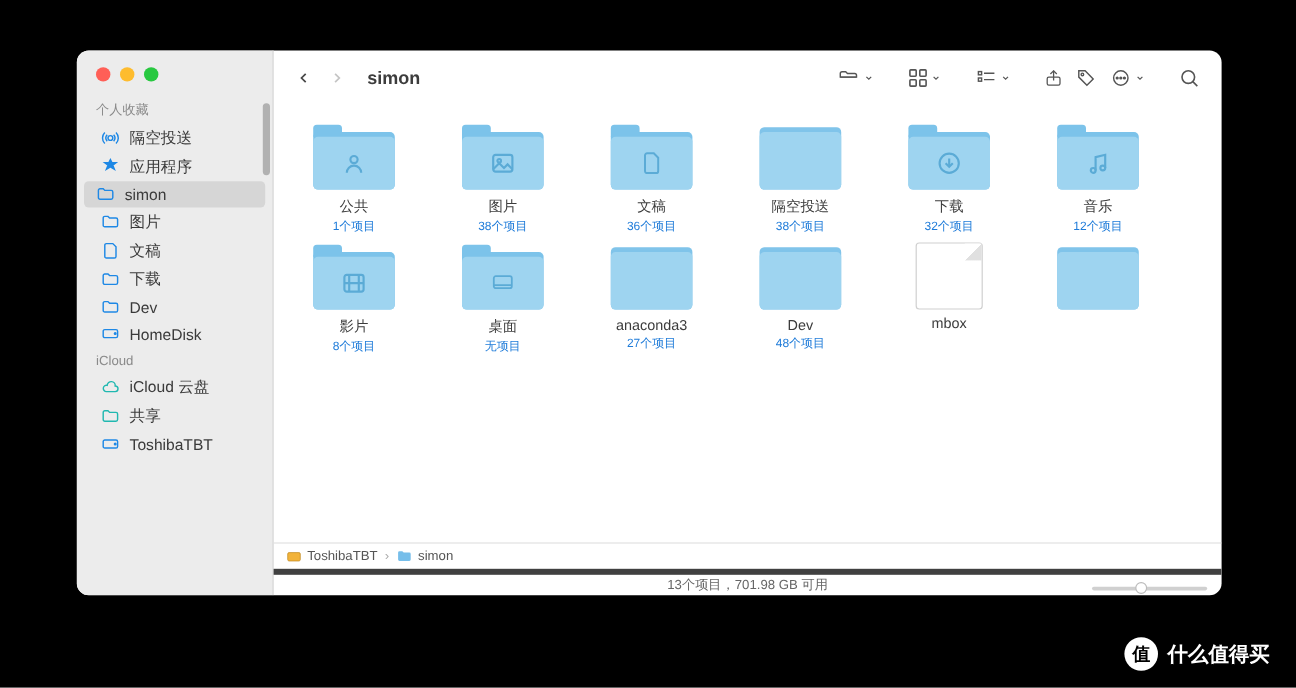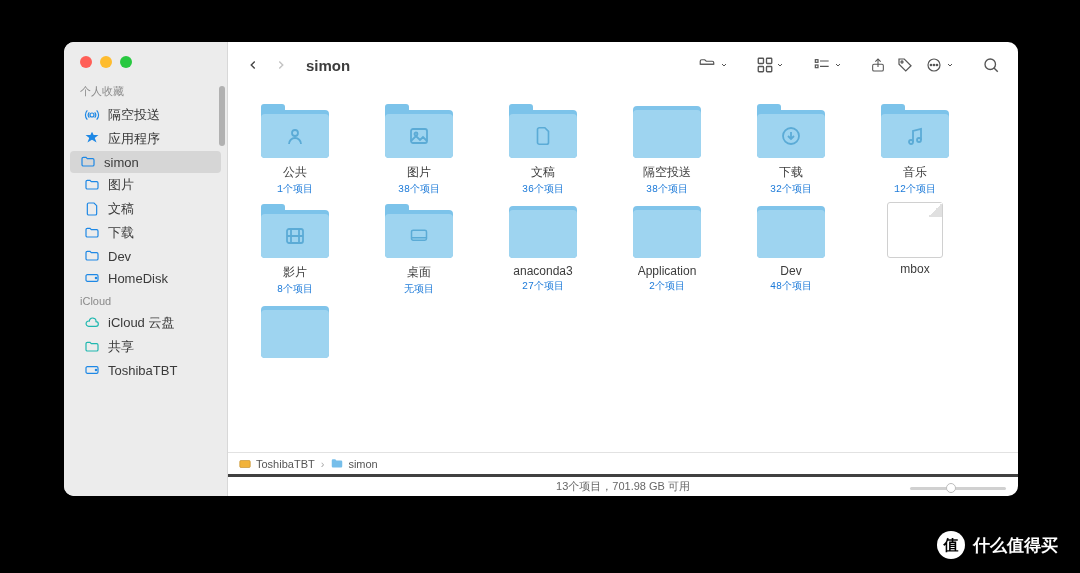--- a/index.html
+++ b/index.html
@@ -31,24 +31,24 @@
 .folder-icon { width:72px; height:58px; position:relative; margin-bottom:4px; }
 .folder-base { position:absolute; left:2px; top:8px; width:68px; height:48px; background:#7cc3ea; border-radius:4px; }
 .folder-tab { position:absolute; left:2px; top:2px; width:24px; height:10px; background:#7cc3ea; border-radius:3px 3px 0 0; }
 .folder-front { position:absolute; left:2px; top:12px; width:68px; height:44px; background:#9ed4f0; border-radius:4px; display:flex; align-items:center; justify-content:center; }
 .folder-icon.plain .folder-base { top:4px; height:52px; background:#80c4ea; }
 .folder-icon.plain .folder-front { background:#9ed4f0; top:8px; height:48px; }
 .file-icon { width:56px; height:56px; background:#fff; border:1px solid #d0d0d0; border-radius:3px; margin-bottom:4px; position:relative; }
 .file-icon::before { content:""; position:absolute; top:0; right:0; width:14px; height:14px; background:linear-gradient(135deg,#fff 50%,#e0e0e0 50%); }
 .glyph { color:#5babd6; }
 .item-name { font-size:12px; color:#3c3c3c; text-align:center; white-space:nowrap; overflow:hidden; text-overflow:ellipsis; max-width:100%; }
-.item-meta { font-size:10px; color:#1e7bd9; margin-top:1px;font-family:Liberation Mono, monospace; }
+.item-meta { font-size:10px; color:#1e7bd9; margin-top:1px; }
 .pathbar { height:22px; border-top:1px solid #e2e2e2; display:flex; align-items:center; padding:0 10px; font-size:11px; color:#555; gap:4px; }
 .pathbar .sep { color:#aaa; margin:0 2px; }
-.statusbar { height:22px; border-top:3px solid #404040; display:flex; align-items:center; justify-content:center; font-size:11px; color:#666; position:relative; }
+.statusbar { height:22px; border-top:5px solid #404040; display:flex; align-items:center; justify-content:center; font-size:11px; color:#666; position:relative; }
 .slider { position:absolute; right:12px; top:6px; width:96px; height:10px; }
 .slider-track { position:absolute; top:4px; left:0; right:0; height:3px; background:#d0d0d0; border-radius:2px; }
 .slider-knob { position:absolute; top:0; left:36px; width:10px; height:10px; background:#fff; border:1px solid #bcbcbc; border-radius:50%; }
 .watermark { position:absolute; right:22px; bottom:14px; display:flex; align-items:center; gap:8px; color:#fff; font-size:17px; font-weight:600; }
 .wm-circle { width:28px; height:28px; border-radius:50%; background:#fff; color:#000; display:flex; align-items:center; justify-content:center; font-size:15px; font-weight:700; }
 </style>
 </head>
 <body>
 
 <div class="window">
@@ -360,28 +360,20 @@
               <div class="item-name">桌面</div>
               <div class="item-meta">无项目</div>
             </div>
             <div class="item">
               <div class="folder-icon plain">
                 <div class="folder-base"></div>
                 <div class="folder-front glyph"></div>
               </div>
               <div class="item-name">anaconda3</div>
               <div class="item-meta">27个项目</div>
-            </div>
-            <div class="item">
-              <div class="folder-icon plain">
-                <div class="folder-base"></div>
-                <div class="folder-front glyph"></div>
-              </div>
-              <div class="item-name">Application</div>
-              <div class="item-meta">2个项目</div>
             </div>
             <div class="item">
               <div class="folder-icon plain">
                 <div class="folder-base"></div>
                 <div class="folder-front glyph"></div>
               </div>
               <div class="item-name">Dev</div>
               <div class="item-meta">48个项目</div>
             </div>
             <div class="item">

